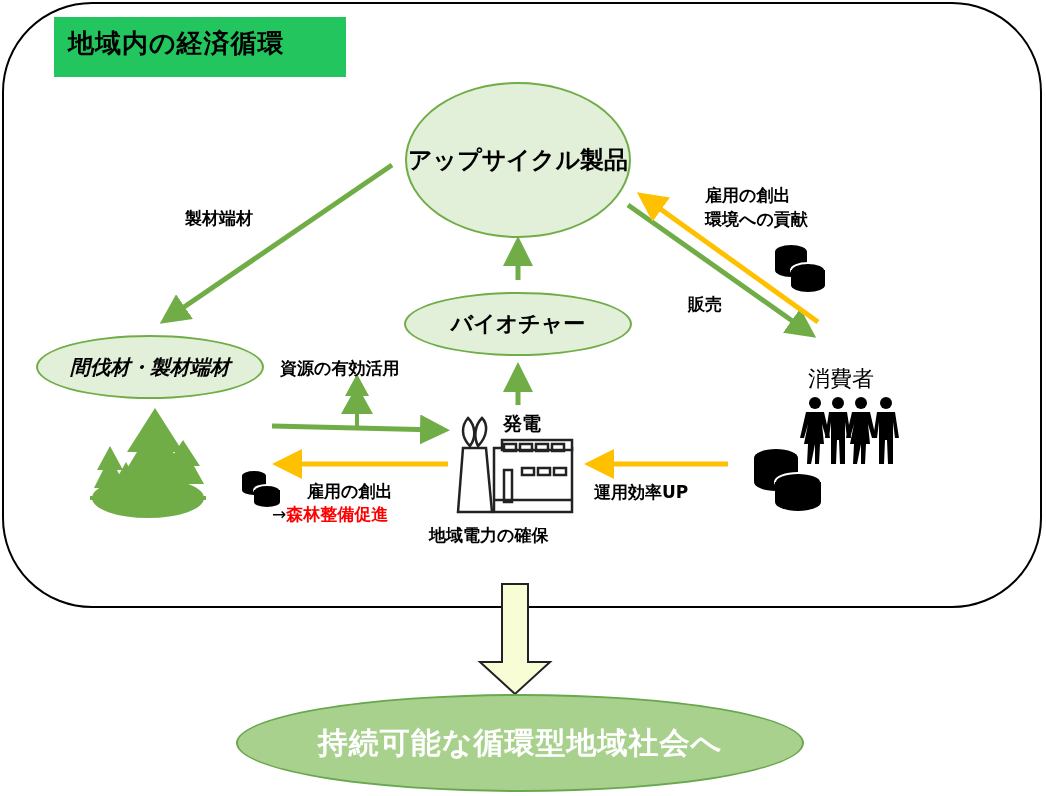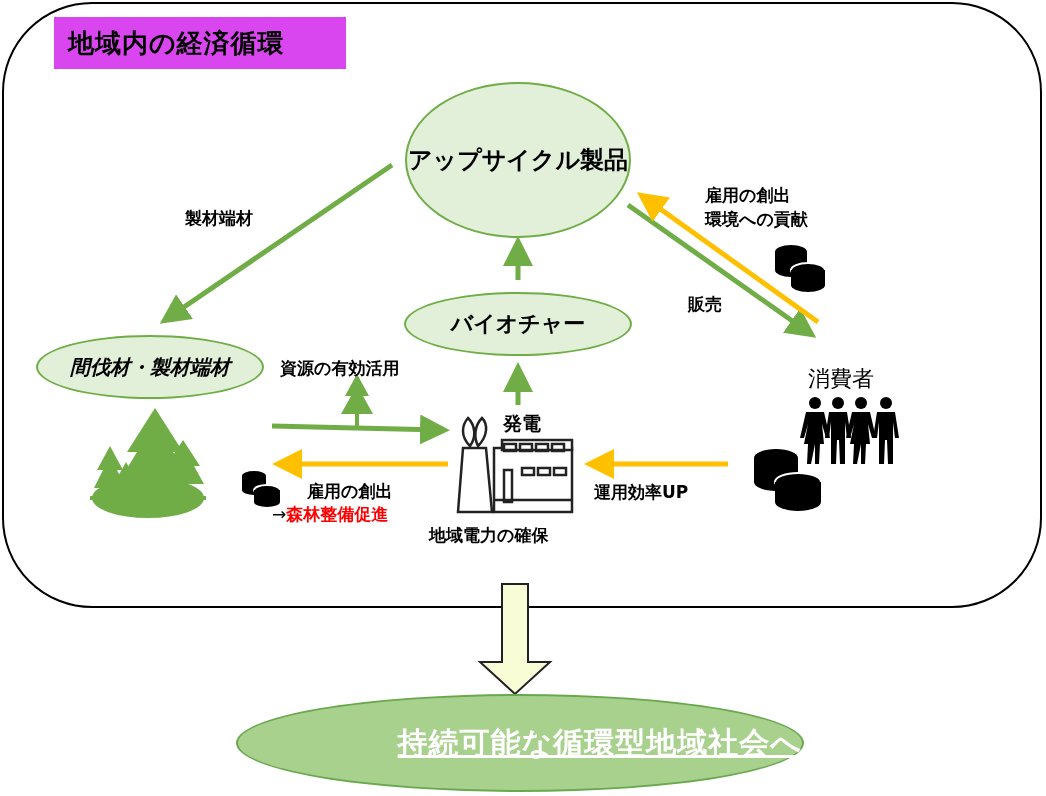--- a/index.html
+++ b/index.html
@@ -1,33 +1,33 @@
 <!DOCTYPE html>
 <html><head>
 <meta charset="utf-8">
 <style>
   html, body { margin:0; padding:0; background:#ffffff; }
   body { width:1046px; height:796px; position:relative; overflow:hidden;
          font-family:"DejaVu Sans", sans-serif; color:#000; }
   .frame { position:absolute; left:2px; top:2px; width:1040px; height:606px;
            border:2px solid #000; border-radius:90px; box-sizing:border-box; background:#fff; }
-  .title-box { position:absolute; left:54px; top:17px; width:292px; height:52px;
-               background:#d946ef; box-sizing:border-box; padding-left:14px;
+  .title-box { position:absolute; left:54px; top:17px; width:292px; height:60px;
+               background:#22c55e; box-sizing:border-box; padding-left:14px;
                font-size:26px; font-weight:bold; line-height:52px; letter-spacing:1px; }
   .ellipse { position:absolute; border:2px solid #70ad47; background:#e2efd9;
              border-radius:50%; box-sizing:border-box; display:flex; align-items:center;
              justify-content:center; font-weight:bold; }
   .lbl { position:absolute; font-weight:bold; font-size:17px; white-space:nowrap; }
   .lbl.plain { font-weight:normal; font-size:22px; }
   .red { color:#ff0000; }
   svg.overlay { position:absolute; left:0; top:0; }
   .goal { position:absolute; left:236px; top:694px; width:568px; height:98px;
           border:2px solid #6aa84f; background:#a9d18e; border-radius:50%;
-          box-sizing:border-box; display:flex; align-items:center; justify-content:flex-end;
-          color:#ffffff; font-weight:bold; font-size:30px; letter-spacing:1px;text-decoration:underline; }
+          box-sizing:border-box; display:flex; align-items:center; justify-content:center;
+          color:#ffffff; font-weight:bold; font-size:30px; letter-spacing:1px; }
 </style>
 </head>
 <body>
 
 <div class="frame"></div>
 <div class="title-box">地域内の経済循環</div>
 
 <svg class="overlay" width="1046" height="796">
   <defs>
     <marker id="gh" markerWidth="6" markerHeight="6" refX="4" refY="3" orient="auto" markerUnits="strokeWidth">

